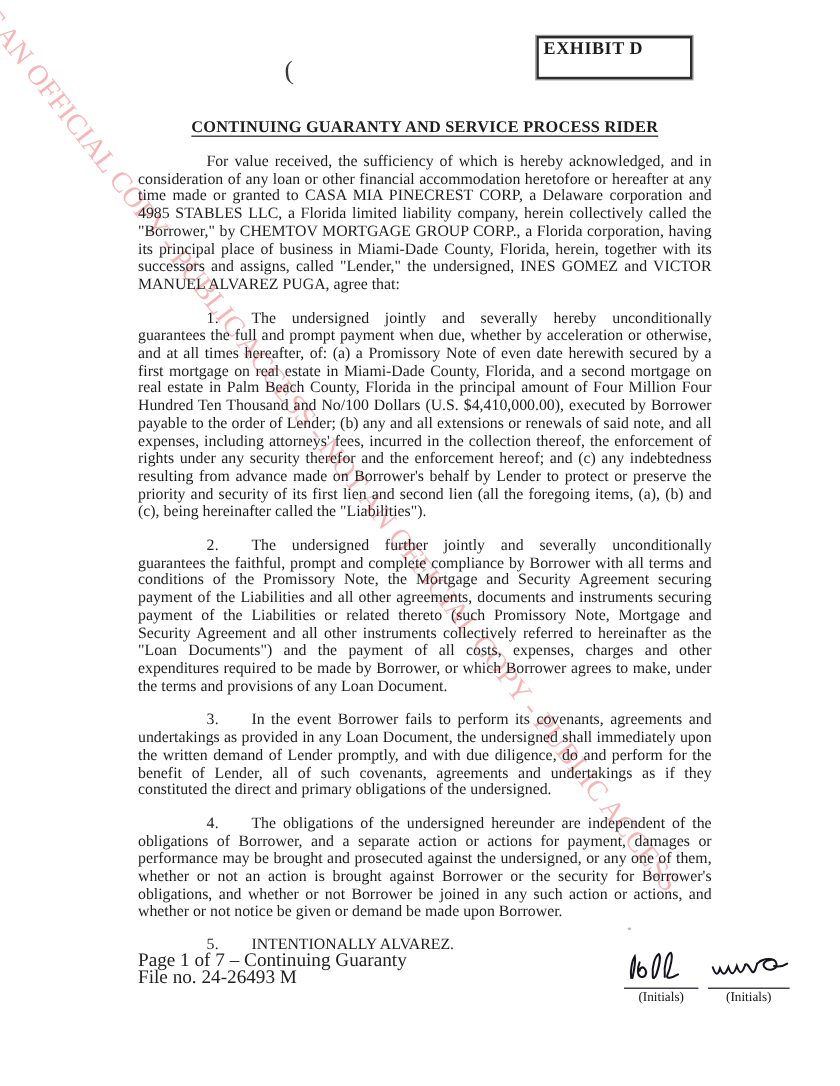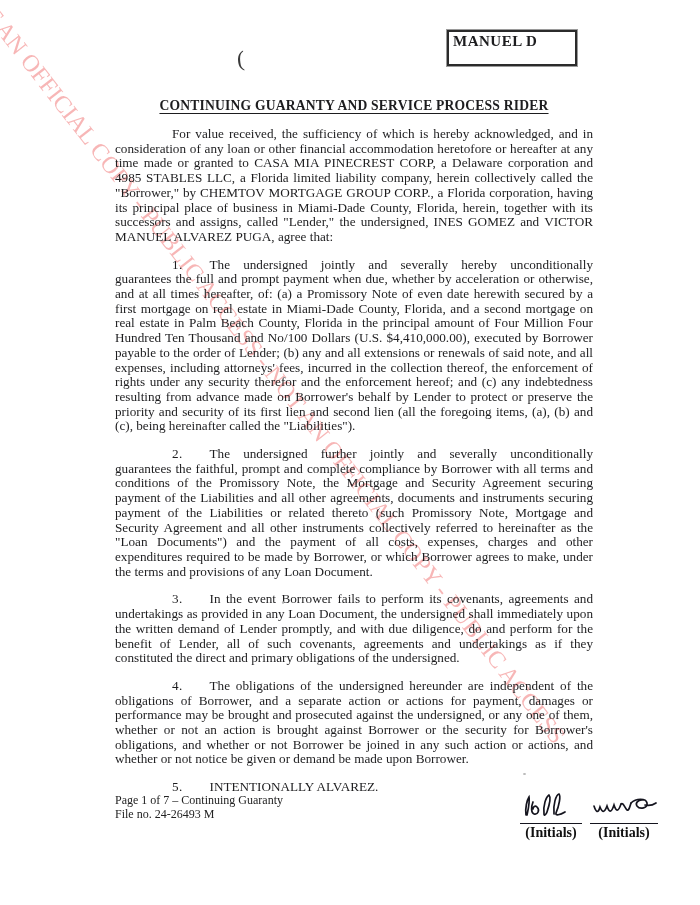--- a/index.html
+++ b/index.html
@@ -41,42 +41,42 @@
   .doc p {
     margin:13px 0 0 0; font-size:13.2px; line-height:14.7px;
     text-align:justify; text-indent:57px;
   }
   .doc p.intro { }
   .ptab { display:inline-block; width:27px; }
   .pnum { letter-spacing:0.3px; }
   
   .footer {
     position:absolute; left:115px; top:794px; z-index:1;
-    font-size:12px; line-height:13.5px; color:#222;
+    font-size:16px; line-height:13.5px; color:#222;
   }
   
   .initials {
     position:absolute; left:520px; top:790px; z-index:1;
     display:flex; gap:8px; align-items:flex-end;
   }
   .initial-block { display:inline-block; text-align:center; }
   .initial-sig { display:block; border-bottom:1.6px solid #14141e; padding-bottom:1px; }
-  .initial-label { font-weight:bold; font-size:14px; margin-top:1px; color:#111; }
+  .initial-label { font-weight:normal; font-size:11px; margin-top:1px; color:#111; }
   svg.sig { display:block; }
   
   .speck { position:absolute; background:#b9b9b9; border-radius:50%; z-index:1; }
 </style>
 </head>
 <body>
 
 <div class="page">
 
   <div class="watermark" style="color: rgb(246, 170, 170);">NOT AN OFFICIAL COPY - PUBLIC ACCESS - NOT AN OFFICIAL COPY - PUBLIC ACCESS</div>
 
-  <div class="stamp">MANUEL D</div>
+  <div class="stamp">EXHIBIT D</div>
 
   <div class="stray-mark">(</div>
 
   <div class="doc">
     <h1 class="title">CONTINUING GUARANTY AND SERVICE PROCESS RIDER</h1>
 
     <p class="intro">For value received, the sufficiency of which is hereby acknowledged, and in consideration of any loan or other financial accommodation heretofore or hereafter at any time made or granted to CASA MIA PINECREST CORP, a Delaware corporation and 4985 STABLES LLC, a Florida limited liability company, herein collectively called the "Borrower," by CHEMTOV MORTGAGE GROUP CORP., a Florida corporation, having its principal place of business in Miami-Dade County, Florida, herein, together with its successors and assigns, called "Lender," the undersigned, INES GOMEZ and VICTOR MANUEL ALVAREZ PUGA, agree that:</p>
 
     <p><span class="pnum">1.</span><span class="ptab"></span><span>The undersigned jointly and severally hereby unconditionally guarantees the full and prompt payment when due, whether by acceleration or otherwise, and at all times hereafter, of: (a) a Promissory Note of even date herewith secured by a first mortgage on real estate in Miami-Dade County, Florida, and a second mortgage on real estate in Palm Beach County, Florida in the principal amount of Four Million Four Hundred Ten Thousand and No/100 Dollars (U.S. $4,410,000.00), executed by Borrower payable to the order of Lender; (b) any and all extensions or renewals of said note, and all expenses, including attorneys' fees, incurred in the collection thereof, the enforcement of rights under any security therefor and the enforcement hereof; and (c) any indebtedness resulting from advance made on Borrower's behalf by Lender to protect or preserve the priority and security of its first lien and second lien (all the foregoing items, (a), (b) and (c), being hereinafter called the "Liabilities").</span></p>
 

